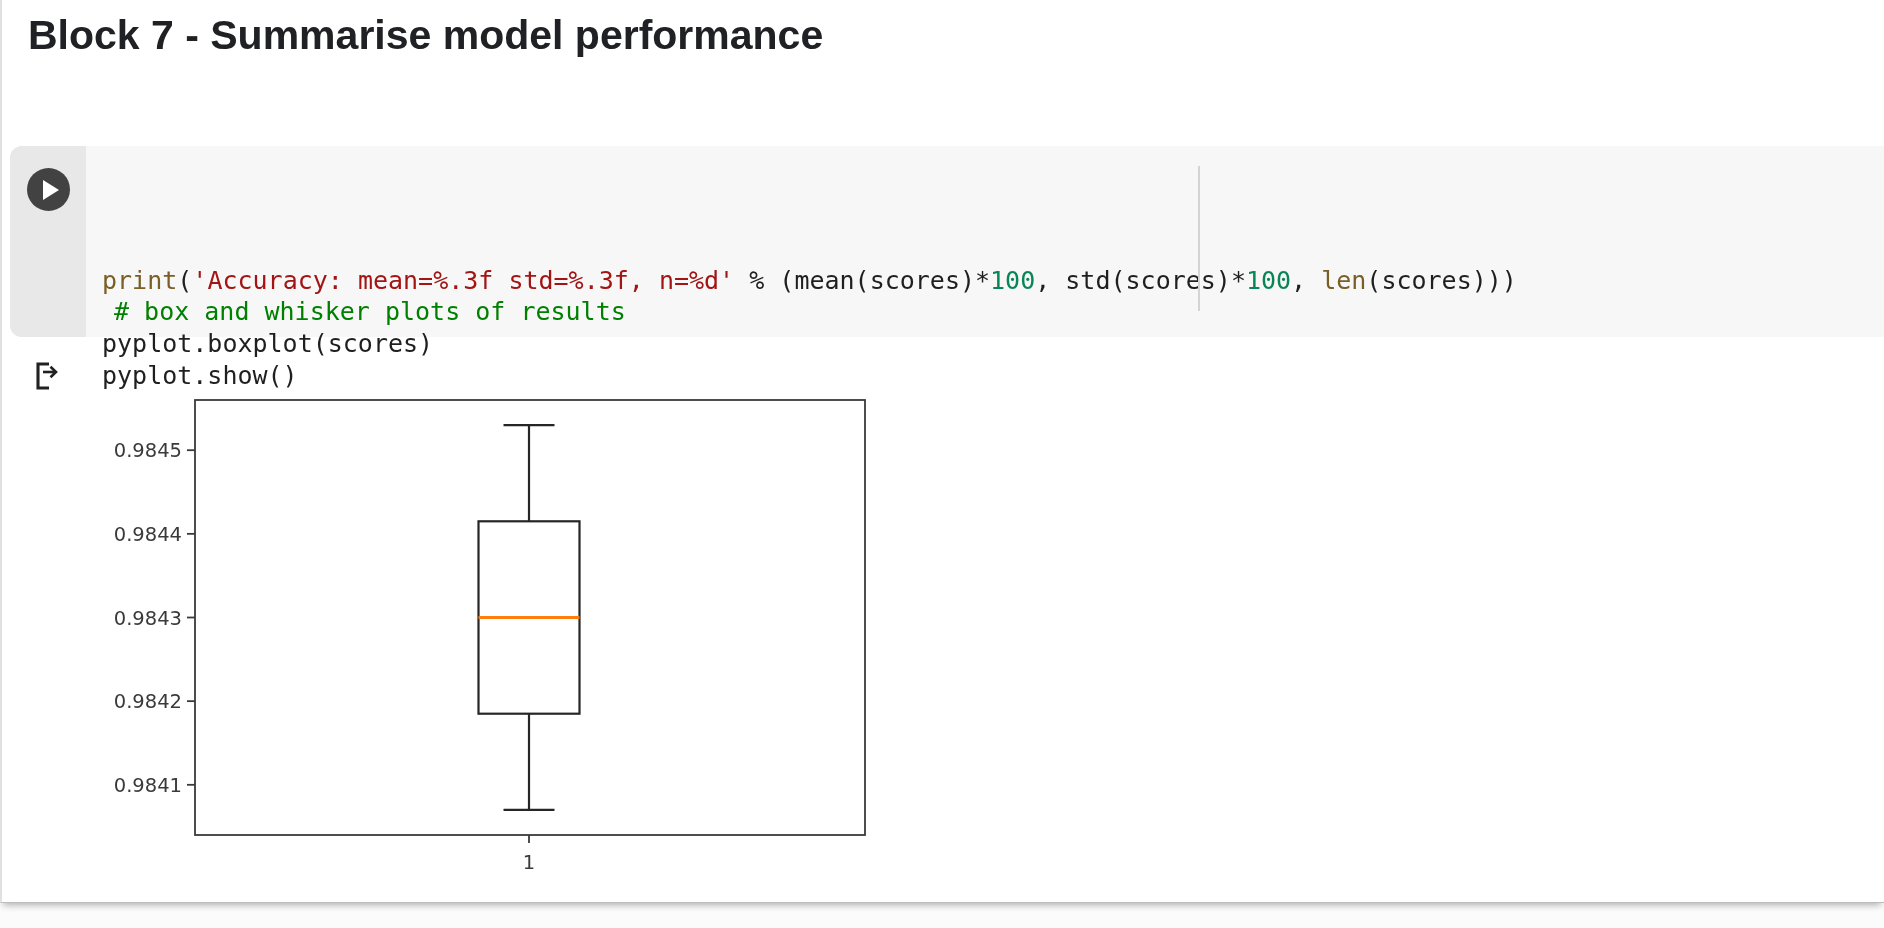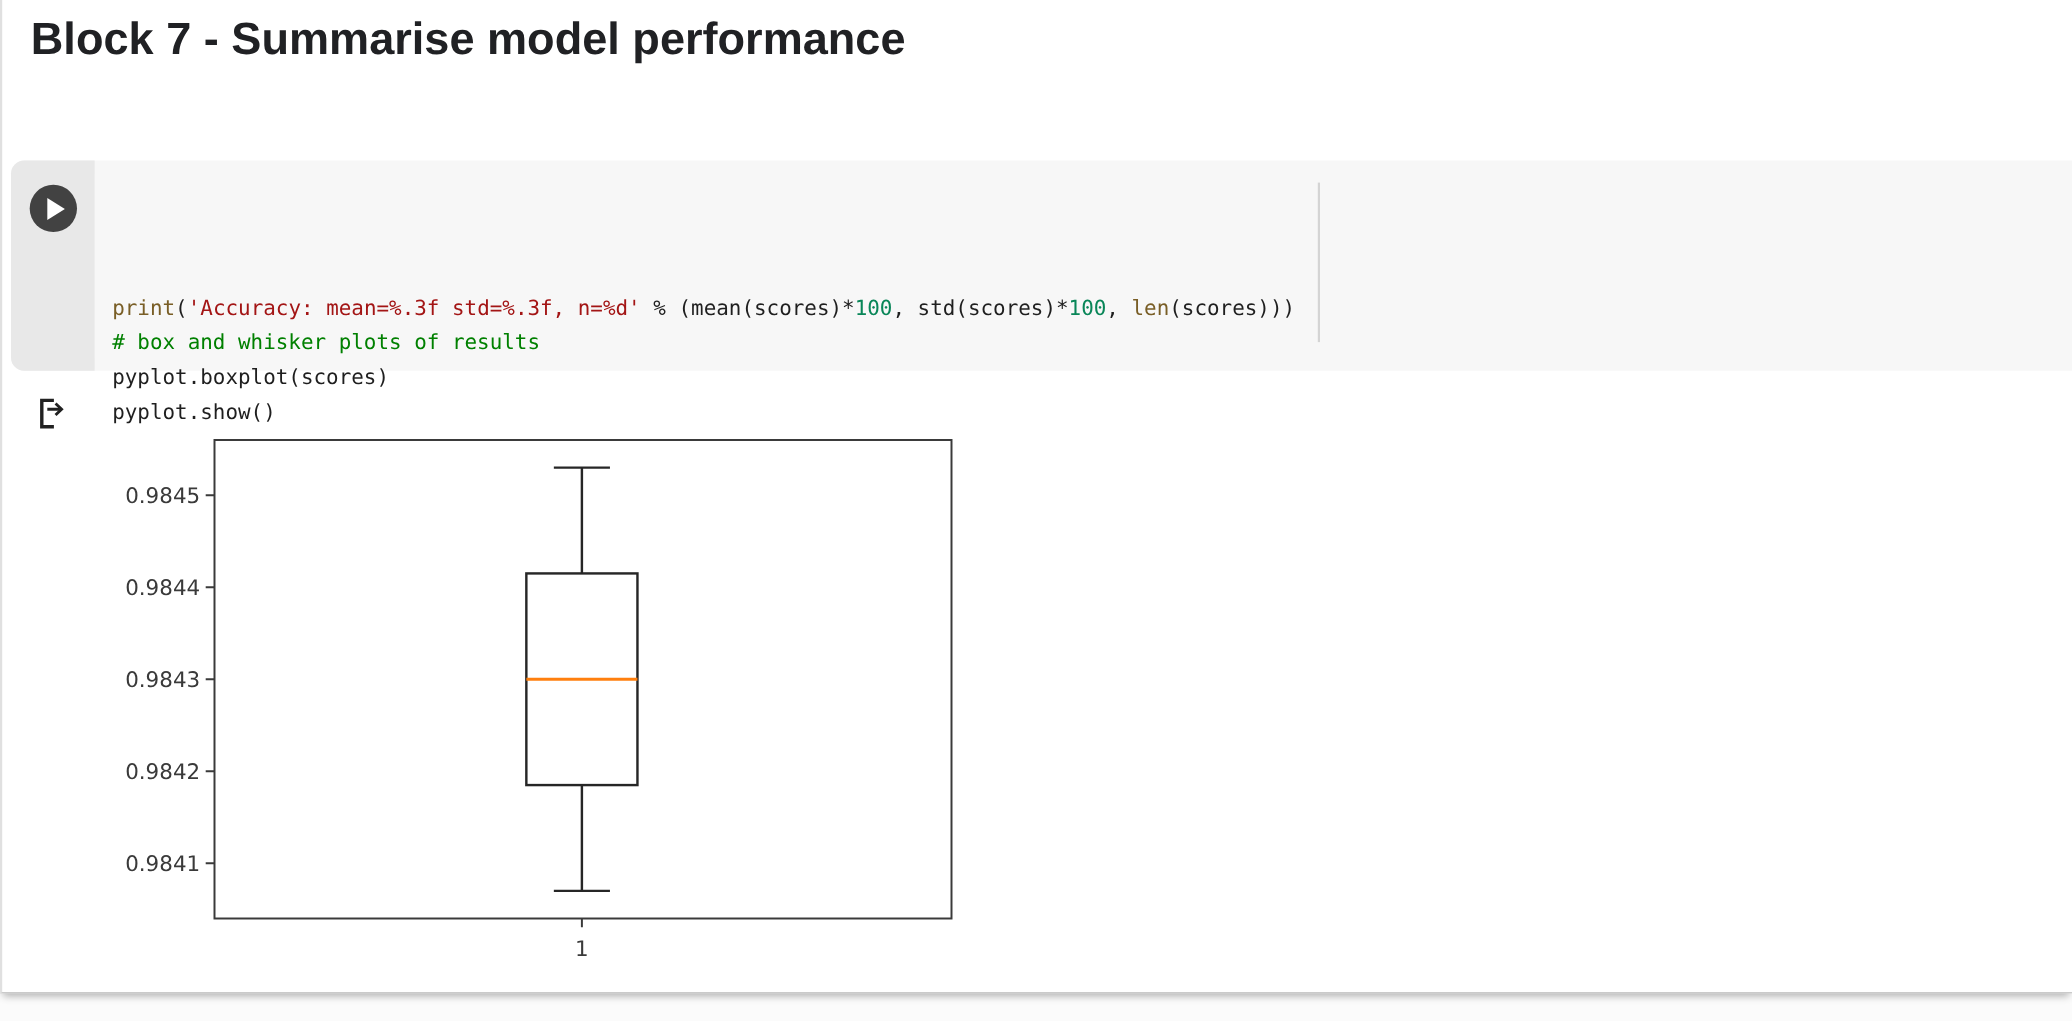--- a/index.html
+++ b/index.html
@@ -36,32 +36,32 @@
   }
   .play-icon {
     width:0; height:0; margin-left:5px;
     border-top:10px solid transparent; border-bottom:10px solid transparent;
     border-left:16px solid #ffffff;
   }
   .code-area {
     position:absolute; left:76px; right:0; top:0; bottom:0;
     padding:24px 0 0 16px;
     font-family:"DejaVu Sans Mono", monospace;
-    font-size:19px; line-height:31.6px;
+    font-size:25px; line-height:31.6px;
     color:#1f1f1f; white-space:pre;
   }
   .ruler {
     position:absolute; left:1112px; top:20px; height:145px; width:2px;
     background:#d4d4d4;
   }
   .tok-plain { color:#1f1f1f; }
   .tok-fn    { color:#795E26; }
   .tok-str   { color:#A31515; }
   .tok-num   { color:#098658; }
-  .tok-com   { color:#008000; }
+  .tok-com   { color:#008000;margin-left:12px; }
 
   
   .output-icon { position:absolute; left:31px; top:361px; width:28px; height:30px; }
   .output-text {
     position:absolute; left:95px; top:359px;
     font-family:"DejaVu Sans Mono", monospace;
     font-size:22.75px; line-height:28px; color:#111111; white-space:pre;
   }
   #figure-svg { position:absolute; left:100px; top:392px; background:#ffffff; }
 </style>

